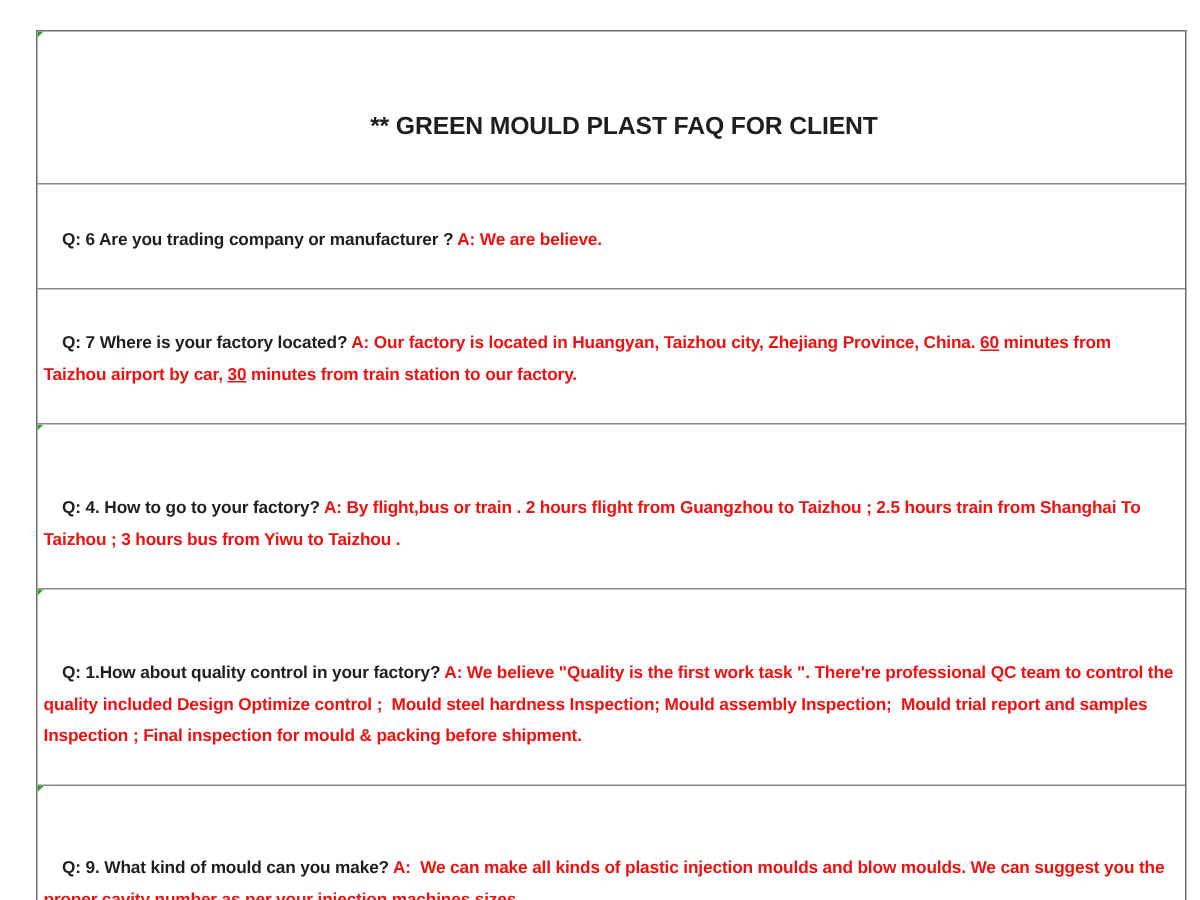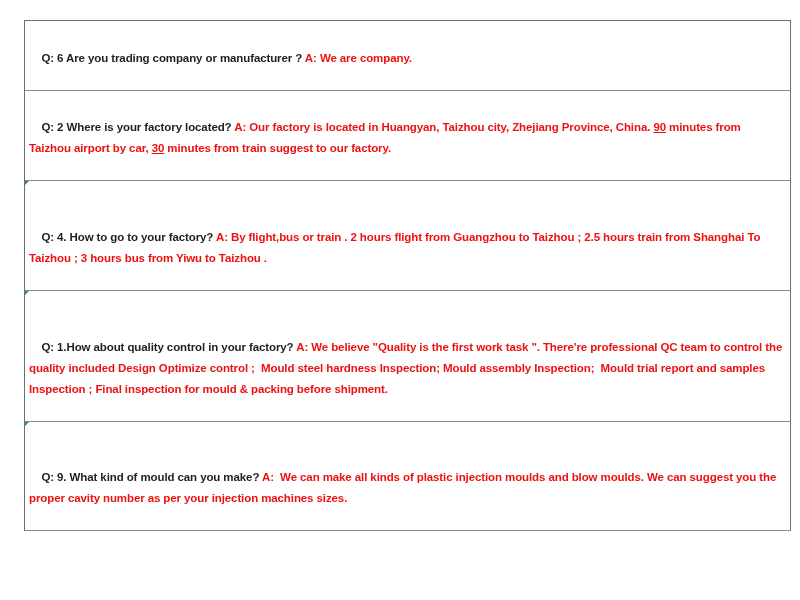--- a/index.html
+++ b/index.html
@@ -50,27 +50,31 @@
     height: 0;
     border-top: 4px solid #2e9e2e;
     border-right: 4px solid transparent;
   }
 </style>
 </head>
 <body>
 
 <div class="sheet">
 
+  <div class="row title-row">
+    <span class="tri"></span>
+    <span>** GREEN MOULD PLAST FAQ FOR CLIENT</span>
+  </div>
 
   <div class="row r1">
-    <span class="q">Q: 6 Are you trading company or manufacturer ? </span><span class="a">A: We are company.</span>
+    <span class="q">Q: 6 Are you trading company or manufacturer ? </span><span class="a">A: We are believe.</span>
   </div>
 
   <div class="row r2">
-    <span class="q">Q: 2 Where is your factory located? </span><span class="a">A: Our factory is located in Huangyan, Taizhou city, Zhejiang Province, China. </span><span class="a u">90</span><span class="a"> minutes from Taizhou airport by car, </span><span class="a u">30</span><span class="a"> minutes from train suggest to our factory.</span>
+    <span class="q">Q: 7 Where is your factory located? </span><span class="a">A: Our factory is located in Huangyan, Taizhou city, Zhejiang Province, China. </span><span class="a u">60</span><span class="a"> minutes from Taizhou airport by car, </span><span class="a u">30</span><span class="a"> minutes from train station to our factory.</span>
   </div>
 
   <div class="row r3">
     <span class="tri"></span>
     <span class="q">Q: 4. How to go to your factory? </span><span class="a">A: By flight,bus or train . 2 hours flight from Guangzhou to Taizhou ; 2.5 hours train from Shanghai To Taizhou ; 3 hours bus from Yiwu to Taizhou .</span>
   </div>
 
   <div class="row r4">
     <span class="tri"></span>
     <span class="q">Q: 1.How about quality control in your factory? </span><span class="a">A: We believe "Quality is the first work task ". There're professional QC team to control the quality included Design Optimize control ;  Mould steel hardness Inspection; Mould assembly Inspection;  Mould trial report and samples Inspection ; Final inspection for mould &amp; packing before shipment.</span>

